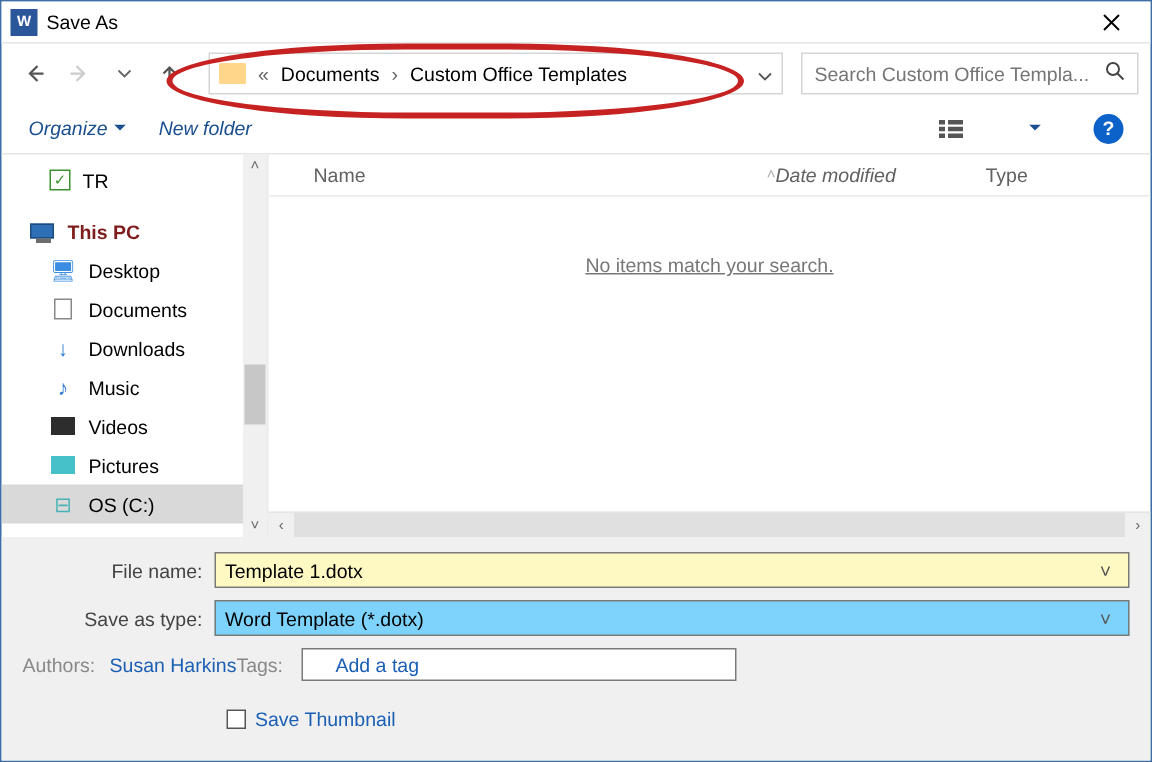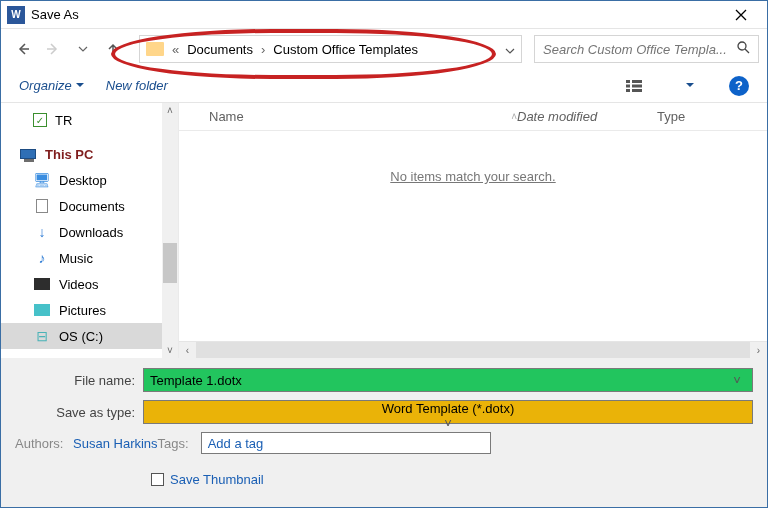--- a/index.html
+++ b/index.html
@@ -13,21 +13,21 @@
 
   .navbar { height: 40px; display: flex; align-items: center; padding: 0 8px; gap: 2px; position: relative; }
   .nav-btn { width: 28px; height: 28px; display: flex; align-items: center; justify-content: center; color: #666; }
   .nav-btn.disabled { color: #ccc; }
   .breadcrumb { flex: 1; height: 28px; border: 1px solid #d5d5d5; margin: 0 10px; display: flex; align-items: center; padding: 0 6px; gap: 4px; background: #fff; position: relative; }
   .folder-ic { width: 18px; height: 14px; background: #ffd68a; border-radius: 1px; display: inline-block; }
   .chev { color: #666; padding: 0 4px; }
   .bc-part { color: #000; }
   .bc-drop { margin-left: auto; }
   .searchbox { width: 225px; height: 28px; border: 1px solid #d5d5d5; display: flex; align-items: center; padding: 0 8px; gap: 6px; }
-  .searchbox input { flex: 1; border: none; outline: none; color: #b91c1c; font-style: italic; }
+  .searchbox input { flex: 1; border: none; outline: none; color: #b91c1c; }
   .search-ic { color: #444; }
 
   .annot { position: absolute; left: 110px; top: 28px; width: 385px; height: 50px; border: 4px solid #c72222; border-radius: 50% / 60%; pointer-events: none; }
 
   .toolbar { height: 34px; border-bottom: 1px solid #e5e5e5; display: flex; align-items: center; padding: 0 18px; gap: 22px; }
   .tool-link { color: #1a4e8e; cursor: pointer; display: flex; align-items: center; gap: 4px; font-style: italic; }
   .toolbar .spacer { flex: 1; }
   .view-btn { width: 34px; height: 24px; display: flex; align-items: center; justify-content: center; color: #444; }
   .help-ic { width: 20px; height: 20px; background: #0d62c9; color: #fff; border-radius: 50%; display: flex; align-items: center; justify-content: center; font-weight: bold; }
 
@@ -59,30 +59,30 @@
   .col-type { width: 110px; }
   .sort-ic { margin: 0 auto; color: #aaa; font-size: 10px; }
   .empty { flex: 1; display: flex; align-items: flex-start; justify-content: center; padding-top: 38px; color: #777; text-decoration: underline; }
   .hscroll { height: 17px; display: flex; background: #f0f0f0; border-top: 1px solid #e5e5e5; }
   .hscroll .arrow { width: 17px; display:flex; align-items:center; justify-content:center; color:#666; font-size:10px; }
   .hscroll .track { flex:1; background:#e0e0e0; }
 
   .bottom { background: #f0f0f0; padding: 10px 14px 8px; height: 154px; }
   .form-row { display: flex; align-items: center; margin-bottom: 8px; }
   .form-label { width: 128px; text-align: right; padding-right: 8px; color: #444; }
-  .form-field { flex: 1; height: 24px; border: 1px solid #7a7a7a; background: #22c55e; display: flex; align-items: center; padding: 0 6px; }
-  .form-field.grey { background: #eab308; flex-direction: column; }
+  .form-field { flex: 1; height: 24px; border: 1px solid #7a7a7a; background: #fef9c3; display: flex; align-items: center; padding: 0 6px; }
+  .form-field.grey { background: #7dd3fc; }
   .form-field input { border: none; outline: none; flex: 1; background: transparent; }
   .drop { width: 18px; text-align: center; color: #555; }
   .meta-row { display: flex; align-items: center; margin-top: 6px; }
   .meta-label { color: #888; padding-right: 6px; }
   .meta-val-link { color: #1a5fb4; }
   .meta-auth { }
   .meta-tags { }
-  .tag-field { height: 22px; width: 290px; border: 1px solid #7a7a7a; background: #fff; display: flex; align-items: center; padding: 0 6px; }
+  .tag-field { height: 22px; width: 290px; border: 1px solid #7a7a7a; background: #fff; display: flex; align-items: center; padding: 0 22px; }
   .tag-ph { color: #1a5fb4; }
   .thumb-row { margin-top: 18px; margin-left: 136px; display: flex; align-items: center; gap: 6px; color: #1a5fb4; }
   .cb { width: 13px; height: 13px; border: 1px solid #555; background: #fff; }
 </style>
 </head>
 <body>
 
 <div class="titlebar">
   <div class="word-icon">W</div>
   <span class="title-text">Save As</span>

